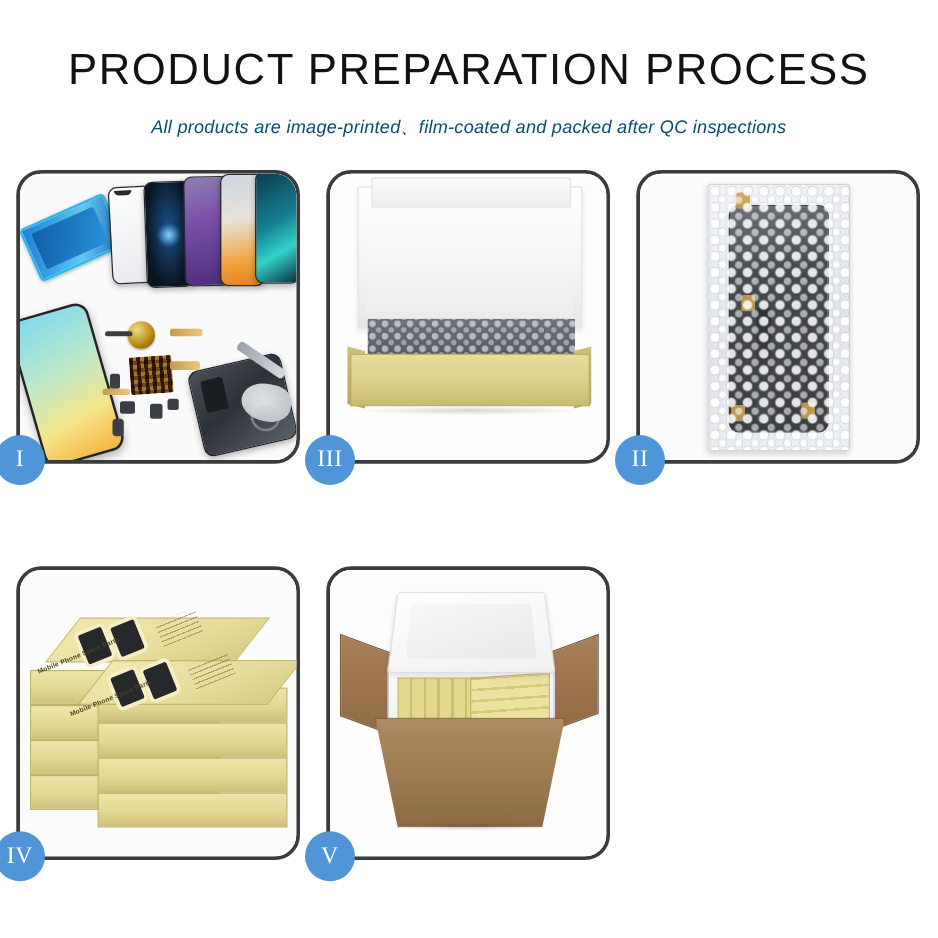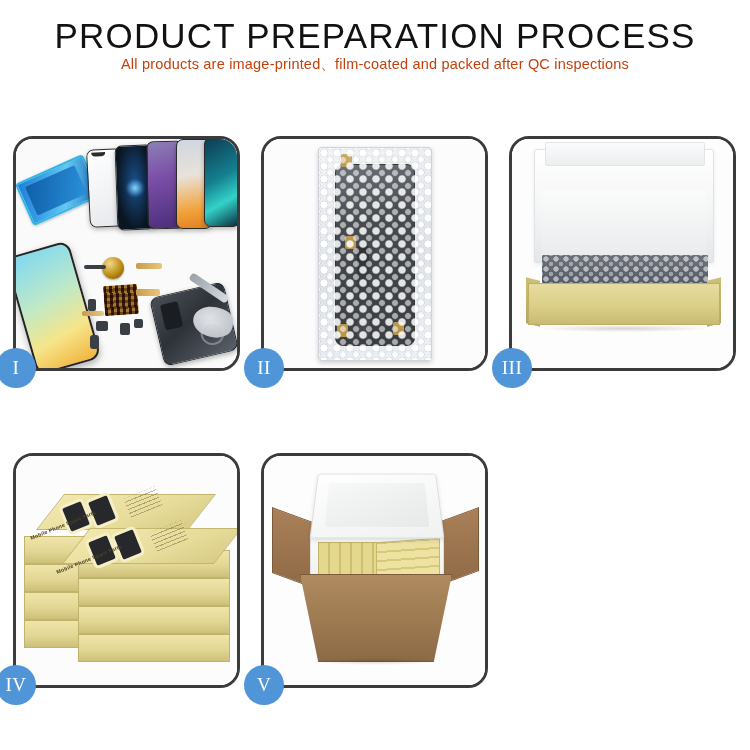--- a/index.html
+++ b/index.html
@@ -6,35 +6,36 @@
   body{
     width:750px;height:750px;
     background:#ffffff;
     font-family:"Liberation Sans","DejaVu Sans",sans-serif;
     overflow:hidden;
     position:relative;
   }
   .page{width:750px;height:750px;position:relative;}
 
   
-  .header{padding-top:18px;text-align:center;}
+  .header{padding-top:38px;text-align:center;}
   .title{
     font-size:35px;
     letter-spacing:1.2px;
     color:#121212;
     font-weight:400;
     line-height:1;
     white-space:nowrap;
   }
   .subtitle{
-    margin-top:2px;
+    margin-top:19px;
     font-size:14.5px;
-    color:#c2410c;
+    color:#0c4a6e;
     letter-spacing:.2px;
     white-space:nowrap;
+    font-style:italic;
   }
 
   
   .grid{
     position:absolute;
     left:13px; top:136px;
     width:724px;
     display:grid;
     grid-template-columns:repeat(3,227px);
     grid-template-rows:235px 235px;
@@ -368,50 +369,50 @@
           <div class="flex" style="left:66px;top:172px;width:22px;height:5px;"></div>
           <div class="tool"></div>
           <div class="tweez"></div>
         </div>
       </div>
       <div class="badge">I</div>
     </div>
 
     <div class="card">
       <div class="card-inner">
+        <div class="s3">
+          <div class="lid">
+            <div class="lid-top"></div>
+            <div class="lid-face"></div>
+          </div>
+          <div class="wrap"></div>
+          <div class="box-left"></div>
+          <div class="box-right"></div>
+          <div class="box-front"></div>
+          <div class="shadow"></div>
+        </div>
+      </div>
+      <div class="badge">III</div>
+    </div>
+
+    <div class="card">
+      <div class="card-inner">
         <div class="s2">
           <div class="bag">
             <div class="screen"></div>
             <div class="cable"></div>
             <div class="tab" style="left:22px;top:6px;"></div>
             <div class="tab" style="left:26px;top:88px;"></div>
             <div class="tab" style="left:18px;top:176px;"></div>
             <div class="tab" style="left:74px;top:174px;"></div>
             <div class="wrapgloss"></div>
           </div>
         </div>
       </div>
       <div class="badge">II</div>
-    </div>
-
-    <div class="card">
-      <div class="card-inner">
-        <div class="s3">
-          <div class="lid">
-            <div class="lid-top"></div>
-            <div class="lid-face"></div>
-          </div>
-          <div class="wrap"></div>
-          <div class="box-left"></div>
-          <div class="box-right"></div>
-          <div class="box-front"></div>
-          <div class="shadow"></div>
-        </div>
-      </div>
-      <div class="badge">III</div>
     </div>
 
     <div class="card">
       <div class="card-inner">
         <div class="s4">
           <div class="stack">
 
             <div class="bx" style="left:2px;top:150px;"></div>
             <div class="bx" style="left:2px;top:122px;"></div>
             <div class="bx" style="left:2px;top:94px;"></div>

